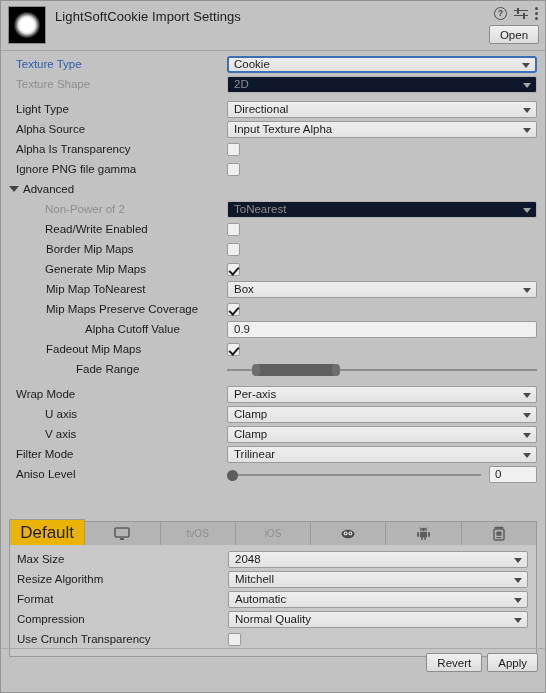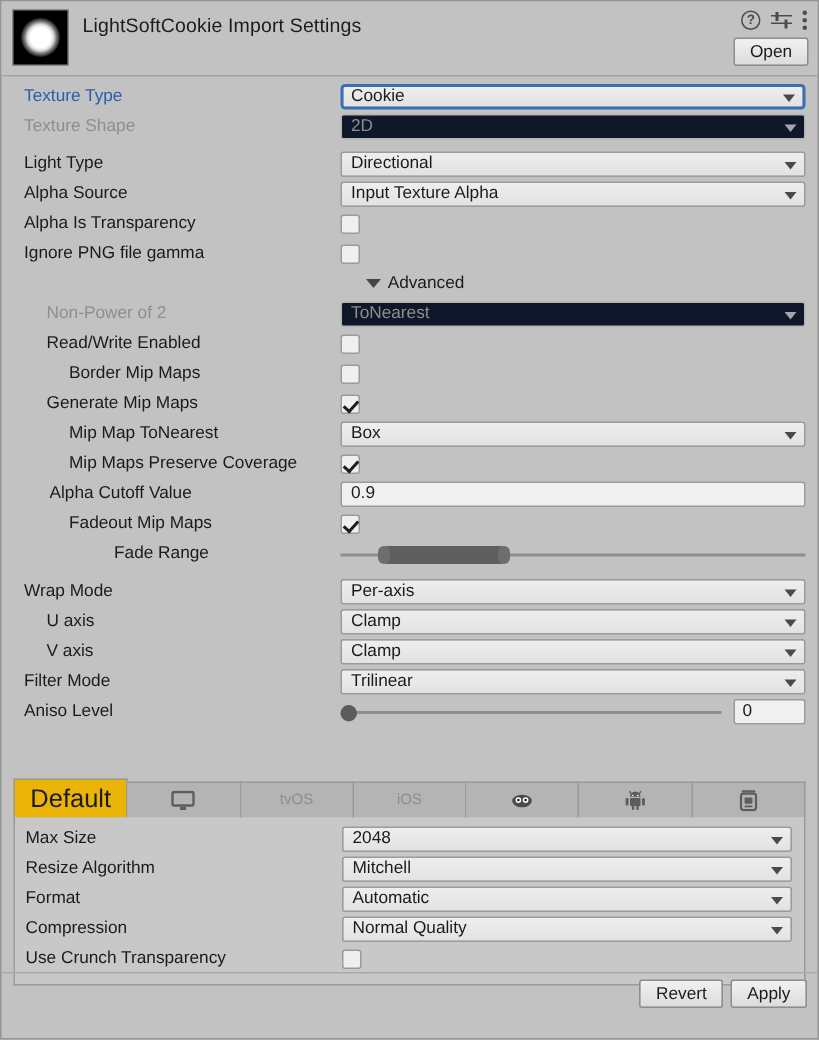--- a/index.html
+++ b/index.html
@@ -37,23 +37,23 @@
   .hdr-sep{position:absolute;left:0;right:0;bottom:0;height:1px;background:#a4a4a4;}
 
   
   .body{position:relative;padding-top:3px;}
   .row{position:relative;height:20px;display:flex;align-items:center;}
   .row.gap{margin-top:5px;}
   .lbl{font-size:11.5px;color:#1b1b1b;white-space:nowrap;}
   .lbl.blue{color:#2a5db0;}
   .lbl.dim{color:#8e8e8e;}
   .ind0{padding-left:15px;}
-  .ind1{padding-left:30px;}
+  .ind1{padding-left:44px;}
   .ind2{padding-left:45px;}
-  .ind3{padding-left:32px;}
+  .ind3{padding-left:84px;}
   .ind4{padding-left:75px;}
   .field{position:absolute;left:226px;right:8px;}
 
   
   .dd{position:relative;height:17px;background:linear-gradient(#eeeeee,#e2e2e2);
     border:1px solid #9b9b9b;border-radius:2px;box-sizing:border-box;cursor:pointer;}
   .dd .val{position:absolute;left:6px;top:0;line-height:15px;font-size:11.5px;color:#1b1b1b;}
   .dd .arw{position:absolute;right:5px;top:6px;width:0;height:0;
     border-left:4px solid transparent;border-right:4px solid transparent;border-top:5px solid #4a4a4a;}
   .dd.focus{border:2px solid #3b6eb5;border-radius:3px;}
@@ -67,21 +67,21 @@
   .cb{width:13px;height:13px;background:#efefef;border:1px solid #9b9b9b;
     border-radius:2px;box-sizing:border-box;position:relative;cursor:pointer;}
   .cb.on::after{content:"";position:absolute;left:3px;top:1px;width:4px;height:8px;
     border:solid #1d1d1d;border-width:0 2px 2px 0;transform:rotate(42deg);}
 
   
   .tf{height:17px;background:#f0f0f0;border:1px solid #9b9b9b;border-radius:2px;
     box-sizing:border-box;font-size:11.5px;line-height:15px;padding-left:6px;color:#1b1b1b;cursor:text;}
 
   
-  .foldout{display:flex;align-items:center;padding-left:8px;height:20px;cursor:pointer;justify-content:center;}
+  .foldout{display:flex;align-items:center;padding-left:8px;height:20px;cursor:pointer;}
   .tri{width:0;height:0;border-left:5px solid transparent;border-right:5px solid transparent;
     border-top:6px solid #454545;margin-right:4px;}
   .foldout .lbl{font-size:11.5px;}
 
   
   .rng{position:relative;height:17px;}
   .rng .track{position:absolute;left:0;right:0;top:8px;height:2px;background:#8e8e8e;}
   .rng .bar{position:absolute;left:30px;width:78px;top:3px;height:12px;background:#5f5f5f;border-radius:1px;}
   .rng .h{position:absolute;top:3px;width:8px;height:12px;background:#6e6e6e;border-radius:4px;cursor:ew-resize;}
   .rng .h.l{left:25px;}

